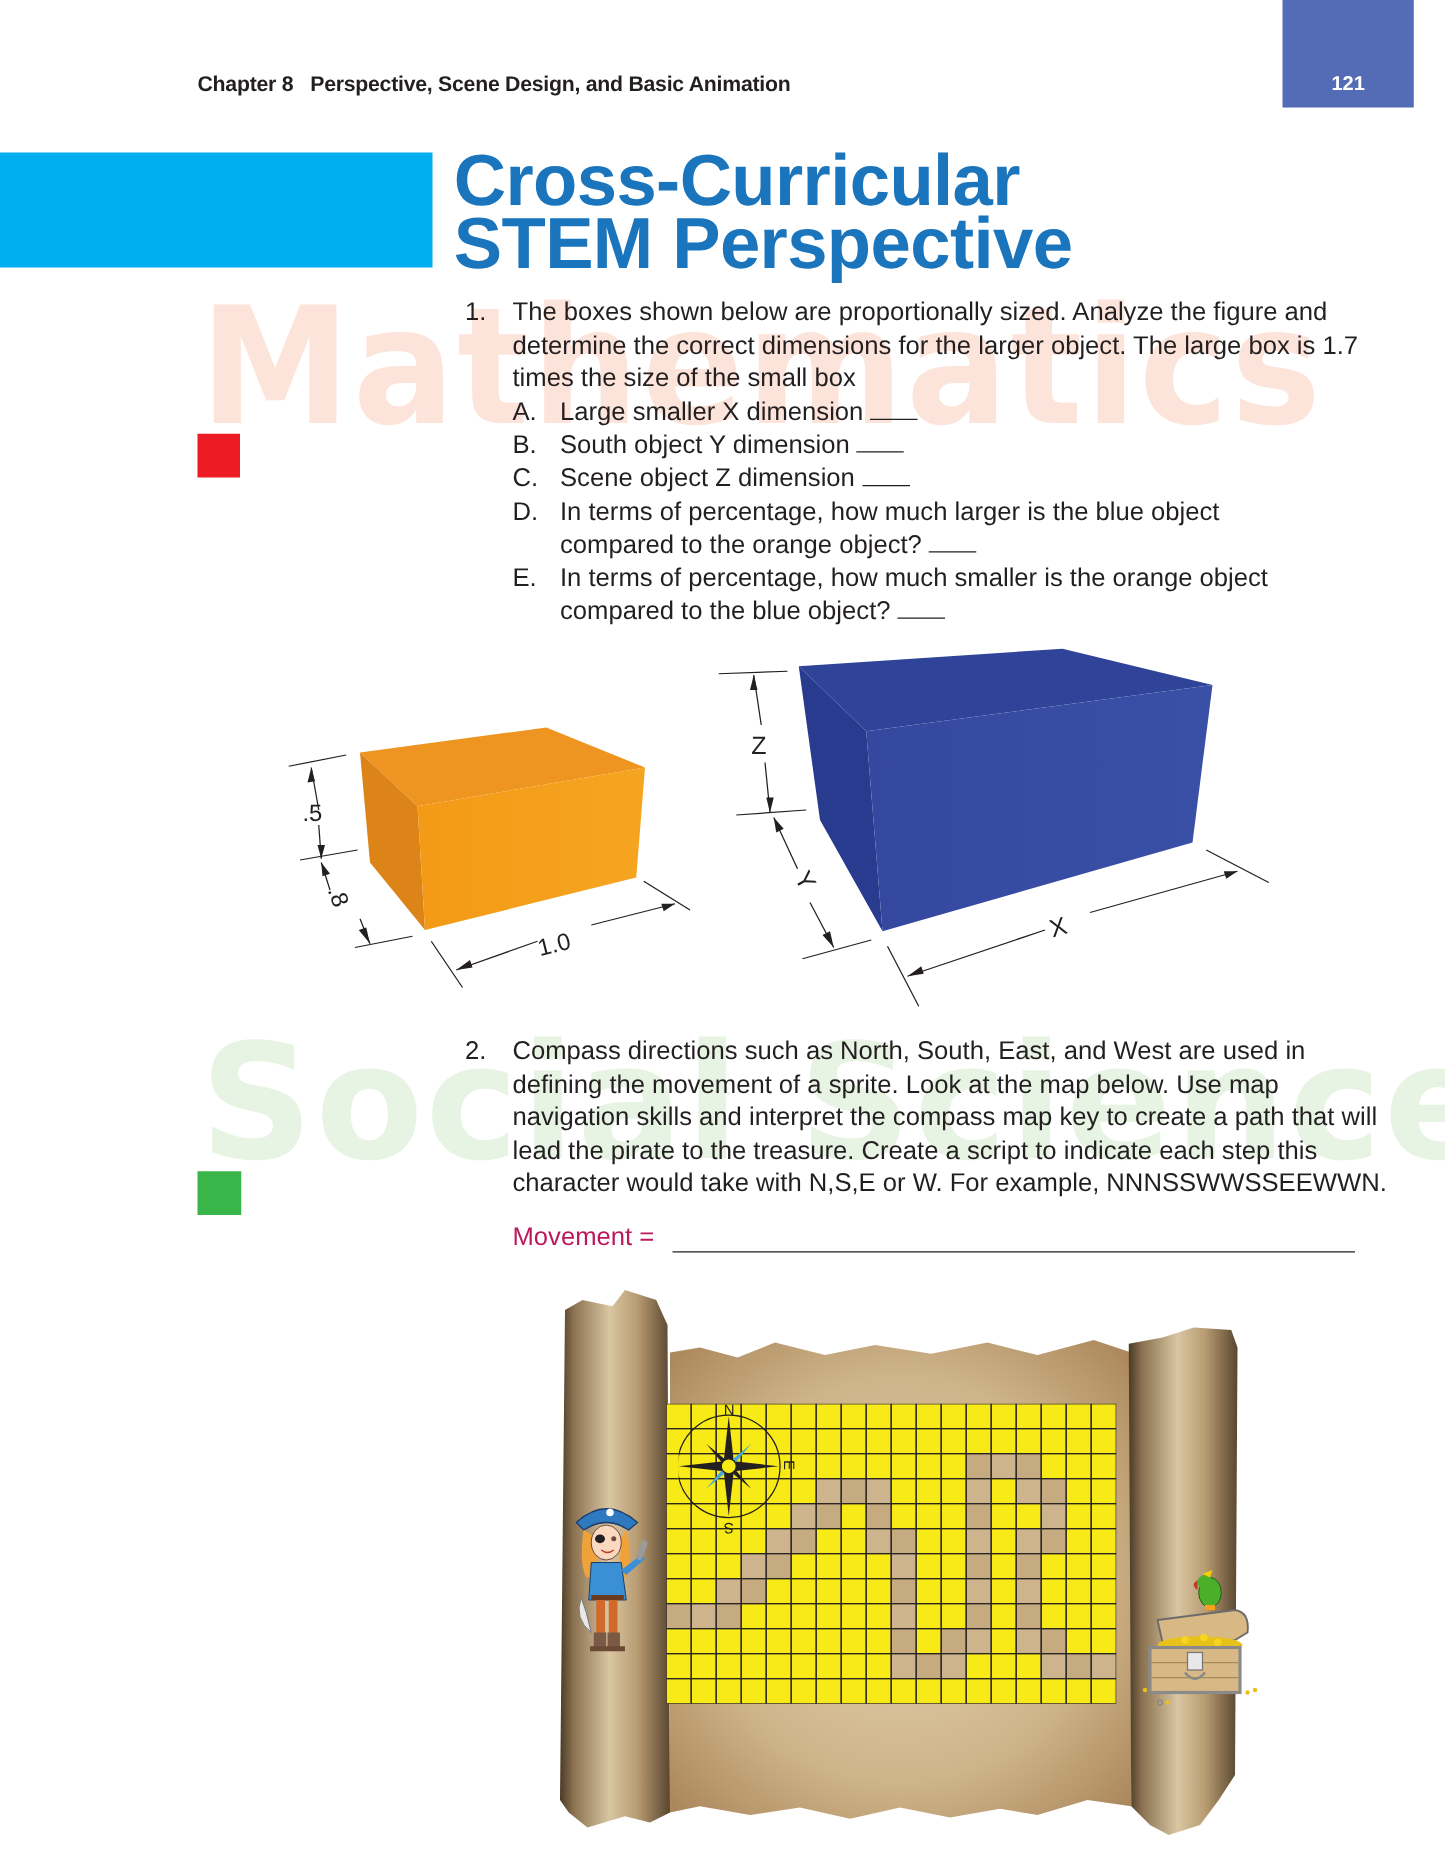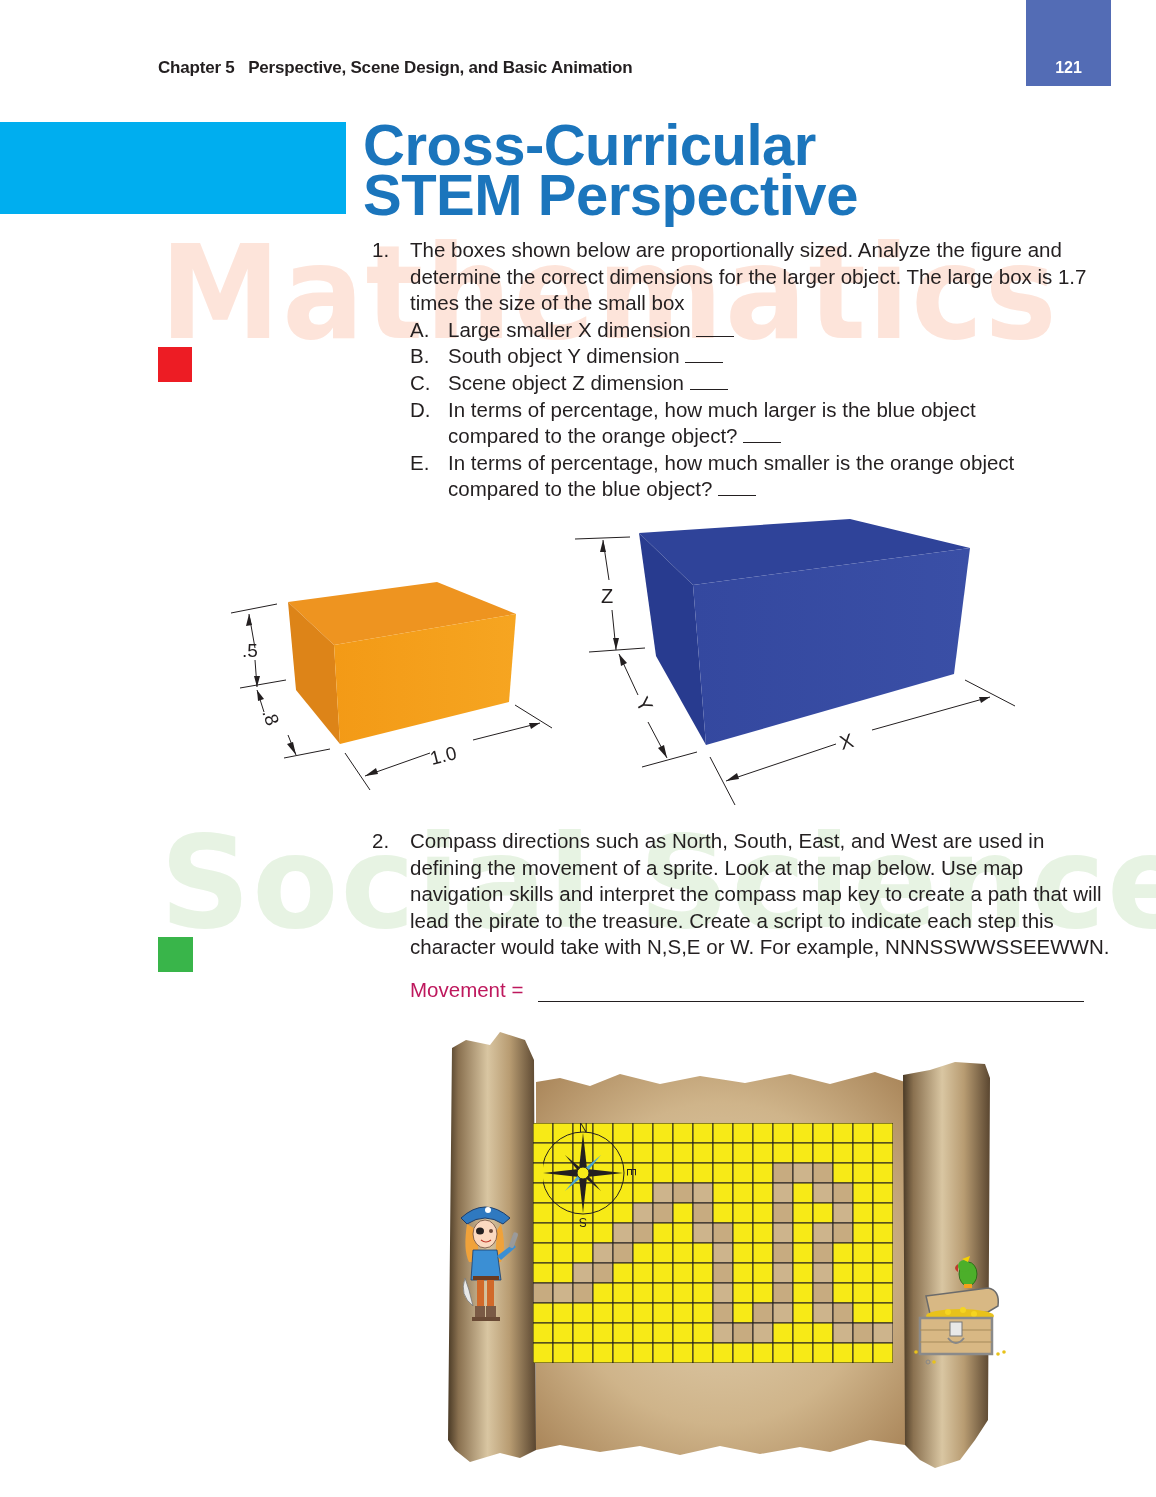--- a/index.html
+++ b/index.html
@@ -1,19 +1,19 @@
 <!DOCTYPE html>
 <html><head>
 <meta charset="utf-8">
 <style>
   html, body { margin: 0; padding: 0; background: #ffffff; }
   body { width: 1156px; height: 1497px; position: relative; overflow: hidden; font-family: "DejaVu Sans", sans-serif; color: #231f20; }
   .abs { position: absolute; }
   .running-head { left: 158px; top: 58px; font-family: "Liberation Sans", sans-serif; font-weight: bold; font-size: 17px; color: #231f20; letter-spacing: -0.2px; white-space: pre; }
-  .page-tab { left: 1026px; top: 0; width: 85px; height: 86px; background: #536cb5; }
+  .page-tab { left: 1026px; top: 0; width: 105px; height: 86px; background: #536cb5; }
   .page-num { position: absolute; bottom: 9px; width: 100%; text-align: center; color: #fff; font-family: "Liberation Sans", sans-serif; font-weight: bold; font-size: 16px; }
   .cyan-bar { left: 0; top: 122px; width: 346px; height: 92px; background: #00aeef; }
   .title { left: 363px; top: 120px; font-family: "Liberation Sans", sans-serif; font-weight: bold; font-size: 58px; line-height: 50px; color: #1b75bc; letter-spacing: -0.5px; }
   .watermark { font-family: "DejaVu Sans", sans-serif; font-weight: bold; white-space: nowrap; letter-spacing: 2px; }
   .wm-math { left: 160px; top: 218px; font-size: 130px; line-height: 150px; color: #fde4da; transform: scaleX(0.93); transform-origin: left top; }
   .wm-soc { left: 160px; top: 808px; font-size: 128px; line-height: 150px; color: #e7f3e3; transform: scaleX(0.98); transform-origin: left top; }
   .sq-red { left: 158px; top: 347px; width: 34px; height: 35px; background: #ed1c24; }
   .sq-green { left: 158px; top: 937px; width: 35px; height: 35px; background: #39b54a; }
   .q { font-family: "Liberation Sans", sans-serif; font-size: 20.5px; line-height: 26.6px; color: #231f20; }
   .q-num { position: absolute; left: 0; top: 0; }
@@ -25,21 +25,21 @@
   .blank { display: inline-block; border-bottom: 1px solid #231f20; width: 38px; height: 18px; vertical-align: baseline; }
   .movement { left: 410px; top: 978px; font-family: "Liberation Sans", sans-serif; font-size: 20.5px; color: #be185d; }
   .movement-line { left: 538px; top: 1001px; width: 546px; height: 0; border-bottom: 1.3px solid #231f20; }
   .fig { left: 200px; top: 510px; width: 820px; height: 305px; }
   .scroll { left: 430px; top: 1020px; width: 590px; height: 460px; }
   .grid-wrap { left: 533px; top: 1123px; width: 360px; height: 240px; }
 </style>
 </head>
 <body>
 
-<div class="abs running-head"><span>Chapter 5</span>   <span>Perspective, Scene Design, and Basic Animation</span></div>
+<div class="abs running-head"><span>Chapter 8</span>   <span>Perspective, Scene Design, and Basic Animation</span></div>
 
 <div class="abs page-tab">
   <div class="page-num">121</div>
 </div>
 
 <div class="abs cyan-bar"></div>
 <div class="abs title">
   <div>Cross-Curricular</div>
   <div>STEM Perspective</div>
 </div>

